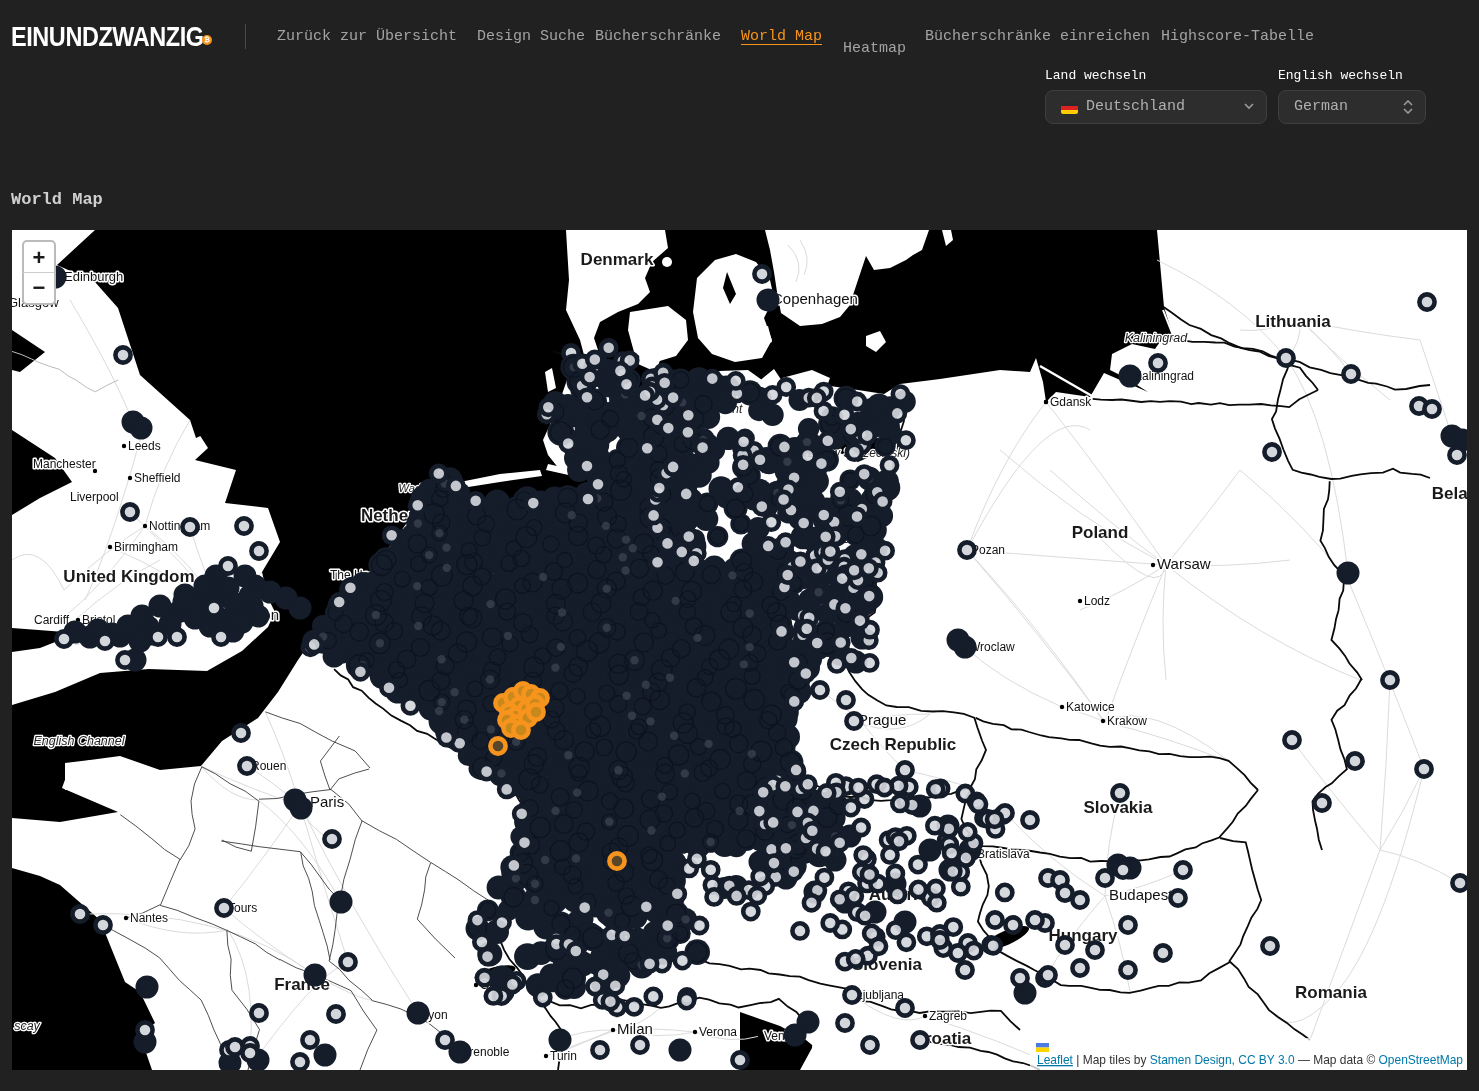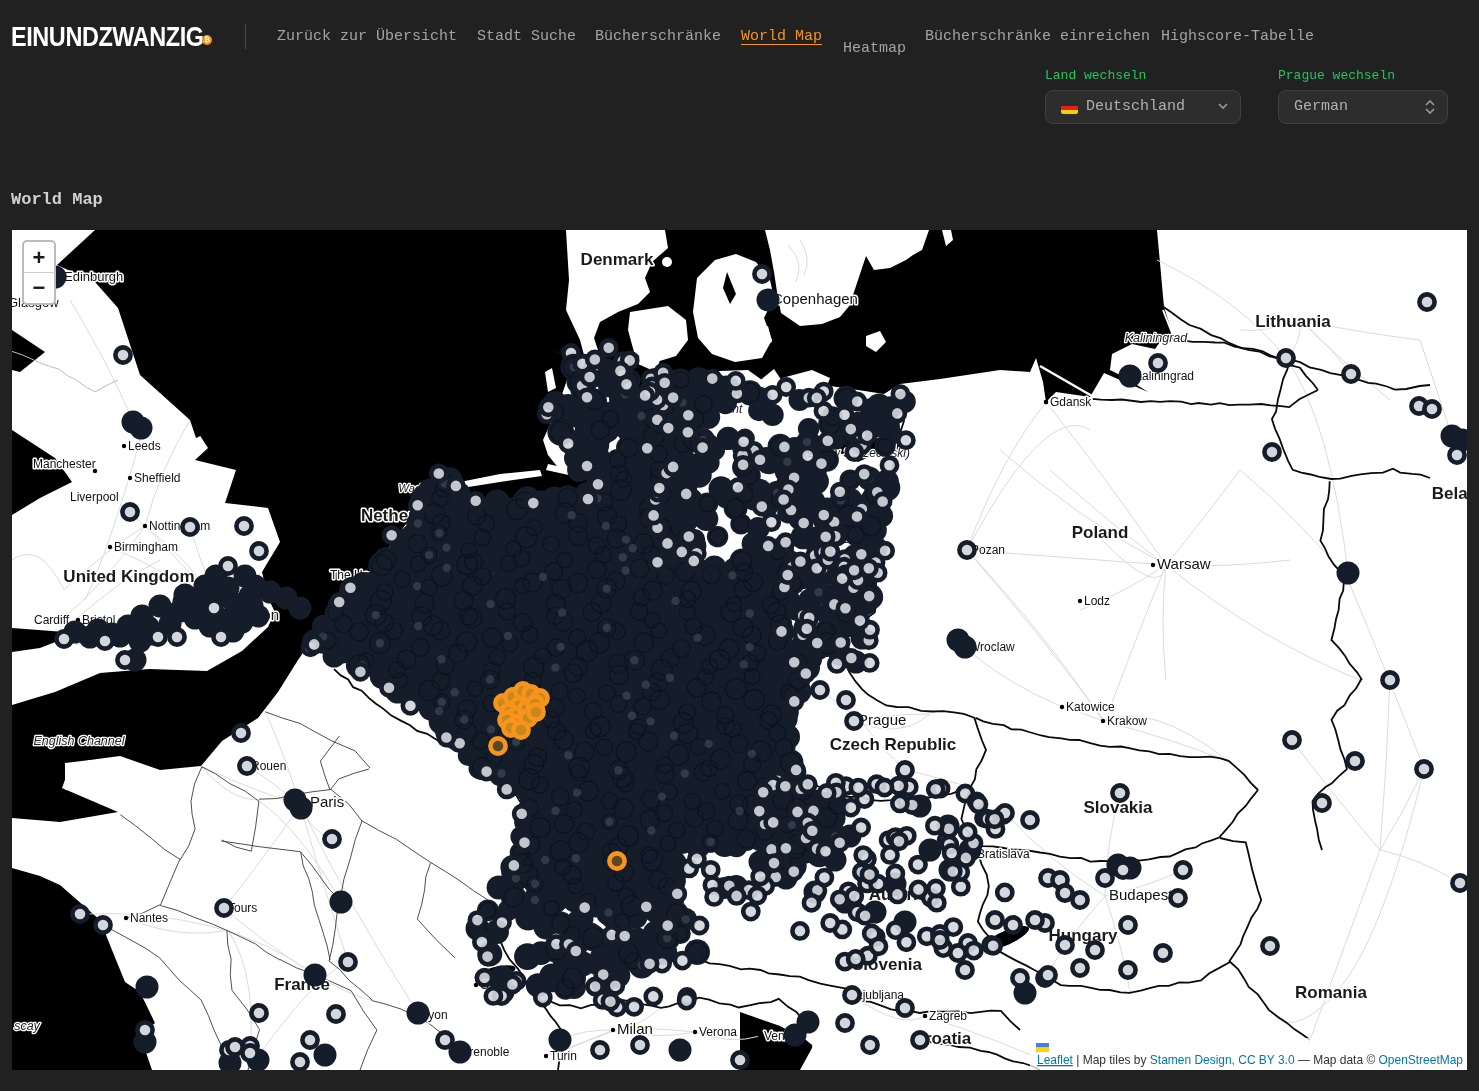--- a/index.html
+++ b/index.html
@@ -6,53 +6,53 @@
 body { width:1479px; height:1091px; background:#212121; overflow:hidden;
   font-family:"Liberation Mono",monospace; position:relative; }
 .logo { position:absolute; left:11px; top:22px; font-family:"Liberation Sans",sans-serif;
   font-weight:bold; font-size:27px; color:#fff; letter-spacing:-0.5px; transform:scaleX(0.87); transform-origin:left center; }
 .btcdot { position:absolute; left:202px; top:35px; width:10px; height:10px; background:#f7941d; border-radius:50%;
   color:#fff; font-size:7px; font-weight:bold; text-align:center; line-height:10px;
   font-family:"Liberation Sans",sans-serif; }
 .divider { position:absolute; left:245px; top:24px; width:1px; height:25px; background:#4a4a4a; }
 .nav { position:absolute; top:28px; font-size:15px; color:#a3a3a3; white-space:nowrap; }
 .nav .active { color:#f7941d; text-decoration:underline; text-underline-offset:4px; }
-.flabel { position:absolute; font-size:13px; color:#22c55e; }
+.flabel { position:absolute; font-size:13px; color:#ffffff; }
 .select { position:absolute; height:34px; background:#2d2d2d; border:1px solid #3f3f3f; border-radius:8px;
   color:#b0b0b0; font-size:15px; line-height:32px; }
 .heading { position:absolute; left:11px; top:190px; font-size:17px; font-weight:bold; color:#cfcfcf; }
 .map { position:absolute; left:12px; top:230px; width:1455px; height:840px; background:#fff; }
 .chev { position:absolute; right:12px; top:10px; width:10px; height:10px; }
 </style>
 </head>
 <body>
 <div class="logo">EINUNDZWANZIG</div>
 <div class="btcdot">₿</div>
 <div class="divider"></div>
 <div class="nav" style="left:277px;">Zurück zur Übersicht</div>
-<div class="nav" style="left:477px;">Stadt Suche</div>
+<div class="nav" style="left:477px;">Design Suche</div>
 <div class="nav" style="left:595px;">Bücherschränke</div>
 <div class="nav active" style="left:741px;"><span class="active">World Map</span></div>
 <div class="nav" style="left:843px;margin-top:12px;">Heatmap</div>
 <div class="nav" style="left:925px;">Bücherschränke einreichen</div>
 <div class="nav" style="left:1161px;font-family:Liberation Mono, monospace;">Highscore-Tabelle</div>
 <div class="flabel" style="left:1045px; top:68px;">Land wechseln</div>
-<div class="flabel" style="left:1278px; top:68px;">Prague wechseln</div>
-<div class="select" style="left:1045px; top:90px; width:196px;text-align:center;">
+<div class="flabel" style="left:1278px; top:68px;">English wechseln</div>
+<div class="select" style="left:1045px; top:90px; width:222px;text-align:center;">
   <span style="position:absolute; left:15px; top:11px; width:17px; height:12px; border-radius:2px; overflow:hidden; display:inline-block;">
     <span style="position:absolute;left:0;top:0;width:17px;height:4px;background:#2b2b2b;"></span>
     <span style="position:absolute;left:0;top:4px;width:17px;height:4px;background:#d22;"></span>
     <span style="position:absolute;left:0;top:8px;width:17px;height:4px;background:#fc0;"></span>
   </span>
   <span style="position:absolute; left:40px;">Deutschland</span>
   <svg class="chev" viewBox="0 0 10 10">
       <path d="M1,3 L5,7 L9,3" fill="none" stroke="#9a9a9a" stroke-width="1.6"></path>
     </svg>
 </div>
-<div class="select" style="left:1278px; top:90px; width:170px;">
+<div class="select" style="left:1278px; top:90px; width:148px;">
   <span style="position:absolute; left:15px;">German</span>
   <svg class="chev" viewBox="0 0 10 14" style="height:14px; top:9px;">
       <path d="M1,5 L5,1 L9,5 M1,9 L5,13 L9,9" fill="none" stroke="#9a9a9a" stroke-width="1.6"></path>
     </svg>
 </div>
 <div class="heading">World Map</div>
 <div class="map"><svg width="1455" height="840" viewBox="12 230 1455 840">
 <defs>
 <style>
 .city { font-family:"Liberation Sans",sans-serif; fill:#111; stroke:#fff; stroke-width:3px; paint-order:stroke; stroke-linejoin:round; }

